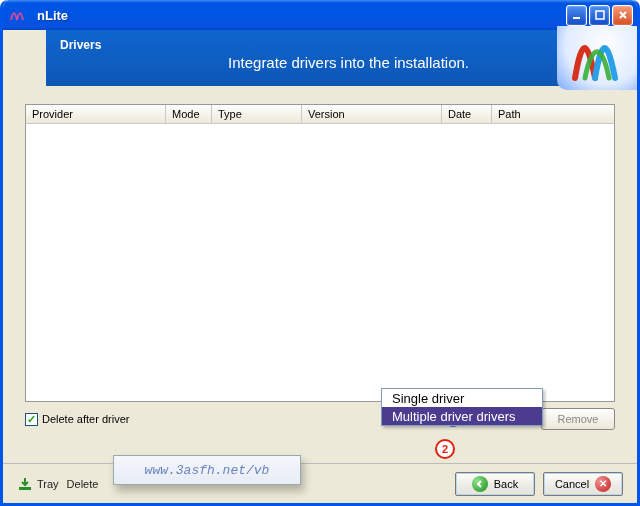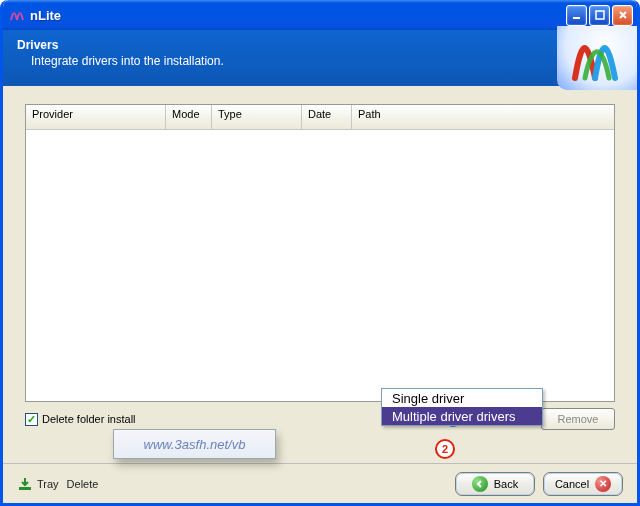--- a/index.html
+++ b/index.html
@@ -25,20 +25,21 @@
     background: #ECE9D8;
   }
   .titlebar {
     height: 30px;
     background: linear-gradient(to bottom, #3F8CF3 0%, #0054E3 10%, #0054E3 50%, #0851DF 90%, #0046C8 100%);
     display: flex;
     align-items: center;
     padding: 0 4px 0 6px;
     border-radius: 6px 6px 0 0;
     position: relative;
+    gap: 7px;
   }
   .app-icon {
     width: 16px;
     height: 16px;
     margin-right: 5px;
   }
   .title-text {
     color: #fff;
     font-weight: bold;
     font-size: 13px;
@@ -55,23 +56,24 @@
     box-shadow: inset 0 0 2px rgba(255,255,255,0.6);
   }
   .win-btn.min, .win-btn.max { background: linear-gradient(to bottom,#4F8FEF,#1049C6); }
   .win-btn.close { background: linear-gradient(to bottom,#F49C7A,#D64D22); }
   .header-strip {
     height: 56px;
     background: linear-gradient(to bottom, #0F65CF 0%, #0D57B5 100%);
     position: relative;
     color: #fff;
     padding: 8px 14px;
+    margin-left: 43px;
   }
   .header-title { font-weight: bold; font-size: 12px; }
-  .header-sub { font-size: 12px; margin-left: 14px; margin-top: 2px; }
+  .header-sub { font-size: 15px; margin-left: 14px; margin-top: 2px; text-align: center; }
   .header-logo {
     position: absolute;
     right: 0;
     top: -4px;
     width: 80px;
     height: 64px;
     background: radial-gradient(circle at 60% 30%, #fff 0%, #e0ecff 60%, #7aa8ff 100%);
     border-bottom-left-radius: 10px;
     display:flex;align-items:center;justify-content:center;
   }
@@ -79,21 +81,21 @@
     padding: 18px 22px 10px 22px;
   }
   .table-wrap {
     border: 1px solid #999;
     background: #fff;
     height: 298px;
     overflow: hidden;
   }
   .table-head {
     display: flex;
-    height: 25px;
+    height: 19px;
     background: linear-gradient(to bottom,#fefefe,#ECE9D8);
     border-bottom: 1px solid #c8c8c8;
   }
   .th {
     border-right: 1px solid #c8c8c8;
     padding: 3px 6px;
     color: #000;
     font-size: 11px;
     white-space: nowrap;
     overflow: hidden;
@@ -155,44 +157,44 @@
     display:flex;align-items:center;
     padding:0 14px;
     gap:8px;
   }
   .tray-btn{display:flex;align-items:center;gap:4px;color:#222;font-size:11px}
   .tray-icon{width:16px;height:16px}
   .footer-spacer{flex:1}
   .nav-btn{
     height:24px;min-width:80px;
     background:linear-gradient(to bottom,#fff 0%,#EFEFEA 45%,#E3E3DB 100%);
-    border:1px solid #7A7A6E;border-radius:7px;
+    border:1px solid #7A7A6E;border-radius:2px;
     display:flex;align-items:center;justify-content:center;gap:6px;
     font-size:11px;
     box-shadow: 0 0 0 1px #b8d6fb inset;
   }
   .nav-arrow{
     width:16px;height:16px;border-radius:50%;
     background:radial-gradient(circle at 30% 30%,#8FE089,#1C8F1C);
     display:flex;align-items:center;justify-content:center;color:#fff;font-size:10px;
   }
   .cancel-x{
     width:16px;height:16px;border-radius:50%;
     background:radial-gradient(circle at 30% 30%,#F48F8F,#C22020);
     display:flex;align-items:center;justify-content:center;color:#fff;font-size:10px;font-weight:bold;
   }
   .watermark{
     position:absolute;
-    left:110px;bottom:44px;
-    width:163px;height:30px;
+    left:110px;bottom:18px;
+    width:188px;height:30px;
     border:1px solid #9aa;
     background:linear-gradient(to bottom,#f4f6fb,#e8ecf5);
     box-shadow:3px 6px 8px rgba(0,0,0,0.25);
     display:flex;align-items:center;justify-content:center;
-    font-style:italic;color:#6a84c0;font-family:Liberation Sans, sans-serif;font-size:13px;
+    font-style:italic;color:#6a84c0;font-family:Liberation Mono, monospace;font-size:13px;
     z-index:40;
   }
   .badge-2{
     position:absolute;
     right:182px;
     bottom:44px;
     width:20px;height:20px;border-radius:50%;
     border:2px solid #D21;
     background:#fff;color:#D21;
     display:flex;align-items:center;justify-content:center;
@@ -241,30 +243,31 @@
       </svg>
     </div>
   </div>
 
   <div class="content">
     <div class="table-wrap">
       <div class="table-head">
         <div class="th provider">Provider</div>
         <div class="th mode">Mode</div>
         <div class="th type">Type</div>
+        <div class="th version">Version</div>
         <div class="th date">Date</div>
         <div class="th path">Path</div>
       </div>
 
     </div>
 
     <div class="below-table">
       <label class="checkbox-wrap">
         <span class="chk">✓</span>
-        <span>Delete folder install</span>
+        <span>Delete after driver</span>
       </label>
 
       <span class="help-icon">?</span>
 
       <div class="ins-rem-group" style="position:relative;">
         <div class="insert-btn-placeholder"></div>
         <div class="std-btn" style="color:#888;">
           <span>Remove</span>
         </div>
 

